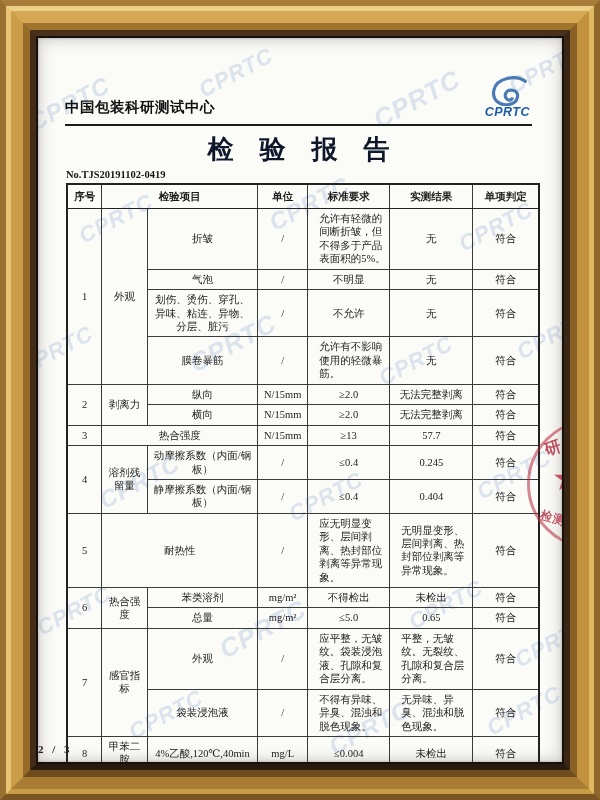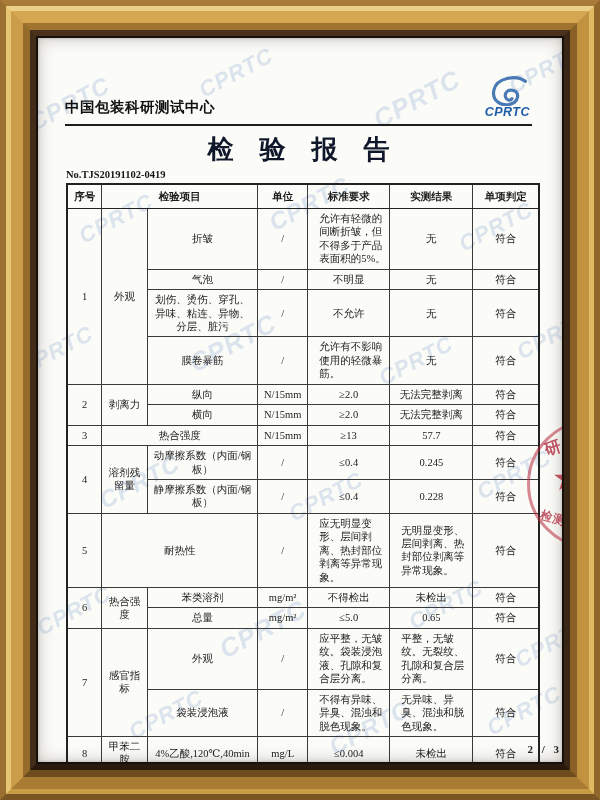--- a/index.html
+++ b/index.html
@@ -80,21 +80,21 @@
   }
   .stamp .s-char{position:absolute;left:15px;top:16px;font-size:16px;font-weight:bold;
     transform:rotate(-18deg);opacity:.85;}
   .stamp .s-star{position:absolute;left:22px;top:40px;font-size:34px;line-height:1;
     color:rgba(178,40,58,.8);}
   .stamp .s-bottom{position:absolute;left:10px;top:88px;font-size:12px;font-weight:bold;
     transform:rotate(16deg);opacity:.8;letter-spacing:1px;}
   
   .footer{
     position:absolute;z-index:1;left:0;right:0;top:705px;
-    text-align:right;font-size:11px;color:#222;letter-spacing:3px;font-weight:bold;
+    text-align:left;font-size:11px;color:#222;letter-spacing:3px;font-weight:bold;
   }
 </style>
 </head>
 <body>
 
 <div class="f1">
  <div class="f2">
   <div class="f3">
    <div class="f4">
     <div class="f5">
@@ -225,21 +225,21 @@
                         <td>动摩擦系数（内面/钢板）</td>
                         <td>/</td>
                         <td>≤0.4</td>
                         <td>0.245</td>
                         <td>符合</td>
                       </tr>
                       <tr>
                         <td>静摩擦系数（内面/钢板）</td>
                         <td>/</td>
                         <td>≤0.4</td>
-                        <td>0.228</td>
+                        <td>0.404</td>
                         <td>符合</td>
                       </tr>
                       <tr>
                         <td>5</td>
                         <td colspan="2">耐热性</td>
                         <td>/</td>
                         <td class="l">应无明显变形、层间剥离、热封部位剥离等异常现象。</td>
                         <td class="l">无明显变形、层间剥离、热封部位剥离等异常现象。</td>
                         <td>符合</td>
                       </tr>

